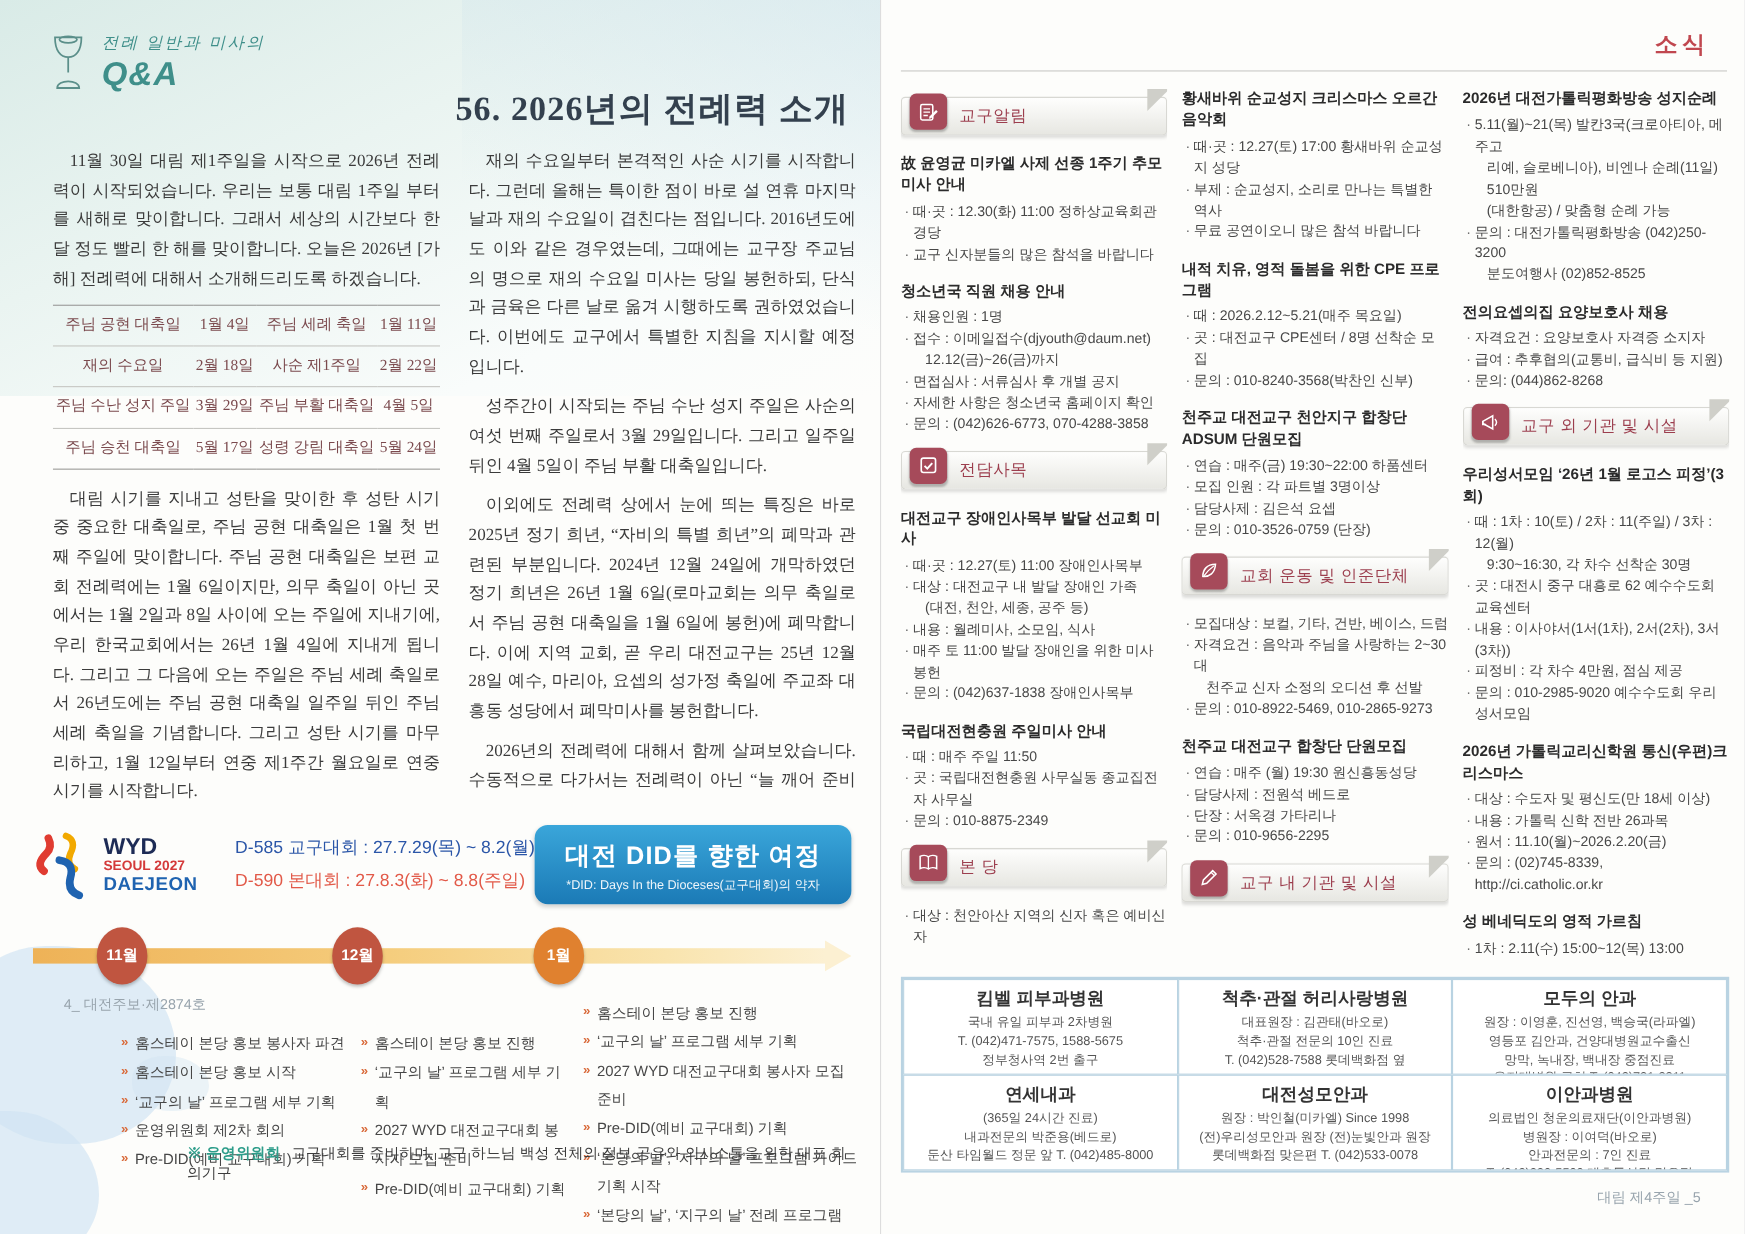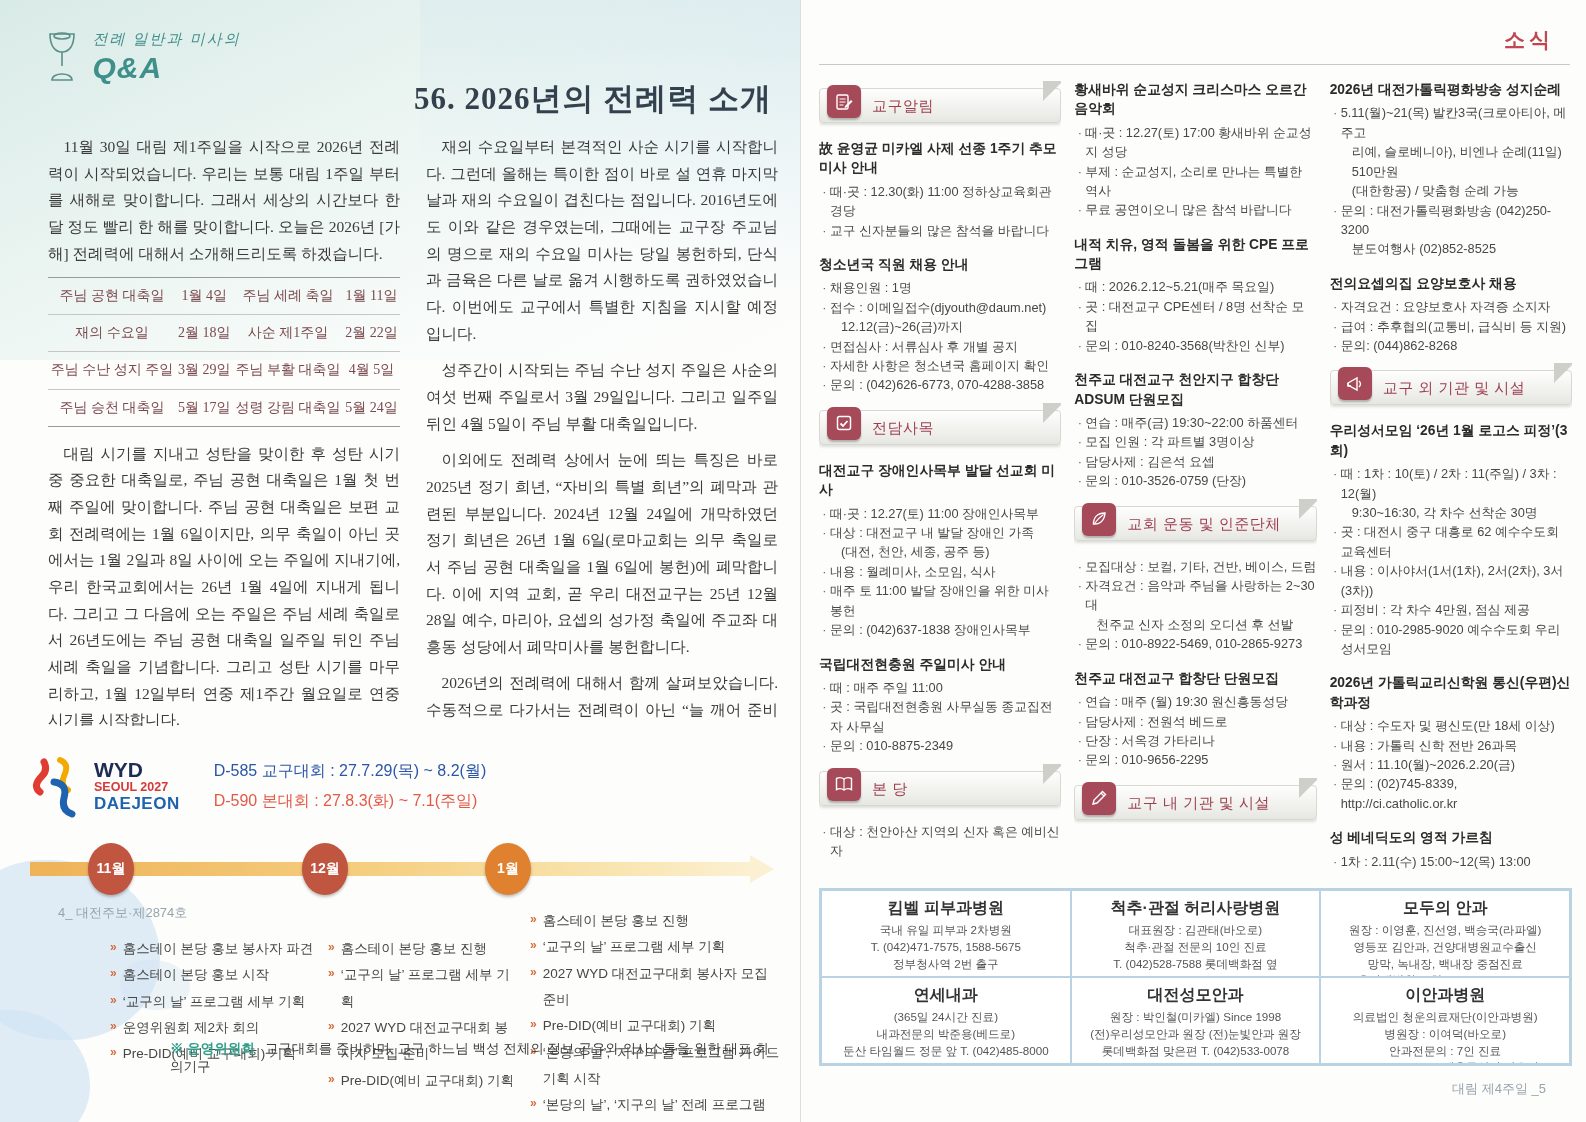--- a/index.html
+++ b/index.html
@@ -182,21 +182,25 @@
           <path d="M24 28 q14 2 10 16 q-3 12 8 16" fill="none" stroke="#1f63b0" stroke-width="7" stroke-linecap="round"></path>
         </svg>
         <div class="wyd-text">
           <div class="w1">WYD</div>
           <div class="w2">SEOUL 2027</div>
           <div class="w3">DAEJEON</div>
         </div>
       </div>
       <div class="wyd-dates">
         <div class="d1">D-585 교구대회 : 27.7.29(목) ~ 8.2(월)</div>
-        <div class="d2">D-590  본대회 : 27.8.3(화) ~ 7.1(주일)</div>
+        <div class="d2">D-590  본대회 : 27.8.3(화) ~ 8.8(주일)</div>
+      </div>
+      <div class="did-banner">
+        <div class="t">대전 DID를 향한 여정</div>
+        <div class="s">*DID: Days In the Dioceses(교구대회)의 약자</div>
       </div>
     </div>
 
     <div class="timeline">
       <div class="tl-bar" id="tl-bar">
           <div class="tl-badge red" style="left: 58px;">11월</div>
           <div class="tl-badge red" style="left: 272px;">12월</div>
           <div class="tl-badge org" style="left: 455px;">1월</div>
         </div>
       <div class="tl-cols" id="tl-cols">
@@ -364,21 +368,21 @@
             </div>
             <div class="nl-line">
               <span class="bt">·</span>
               <span class="tx">문의 : (042)637-1838 장애인사목부</span>
             </div>
           </div>
           <div class="news-item">
             <h4>국립대전현충원 주일미사 안내</h4>
             <div class="nl-line">
               <span class="bt">·</span>
-              <span class="tx">때 : 매주 주일 11:00</span>
+              <span class="tx">때 : 매주 주일 11:50</span>
             </div>
             <div class="nl-line">
               <span class="bt">·</span>
               <span class="tx">곳 : 국립대전현충원 사무실동 종교집전자 사무실</span>
             </div>
             <div class="nl-line">
               <span class="bt">·</span>
               <span class="tx">문의 : 010-8875-2349</span>
             </div>
           </div>
@@ -578,21 +582,21 @@
             <div class="nl-line">
               <span class="bt">·</span>
               <span class="tx">피정비 : 각 차수 4만원, 점심 제공</span>
             </div>
             <div class="nl-line">
               <span class="bt">·</span>
               <span class="tx">문의 : 010-2985-9020 예수수도회 우리성서모임</span>
             </div>
           </div>
           <div class="news-item">
-            <h4>2026년 가톨릭교리신학원 통신(우편)신학과정</h4>
+            <h4>2026년 가톨릭교리신학원 통신(우편)크리스마스</h4>
             <div class="nl-line">
               <span class="bt">·</span>
               <span class="tx">대상 : 수도자 및 평신도(만 18세 이상)</span>
             </div>
             <div class="nl-line">
               <span class="bt">·</span>
               <span class="tx">내용 : 가톨릭 신학 전반 26과목</span>
             </div>
             <div class="nl-line">
               <span class="bt">·</span>

